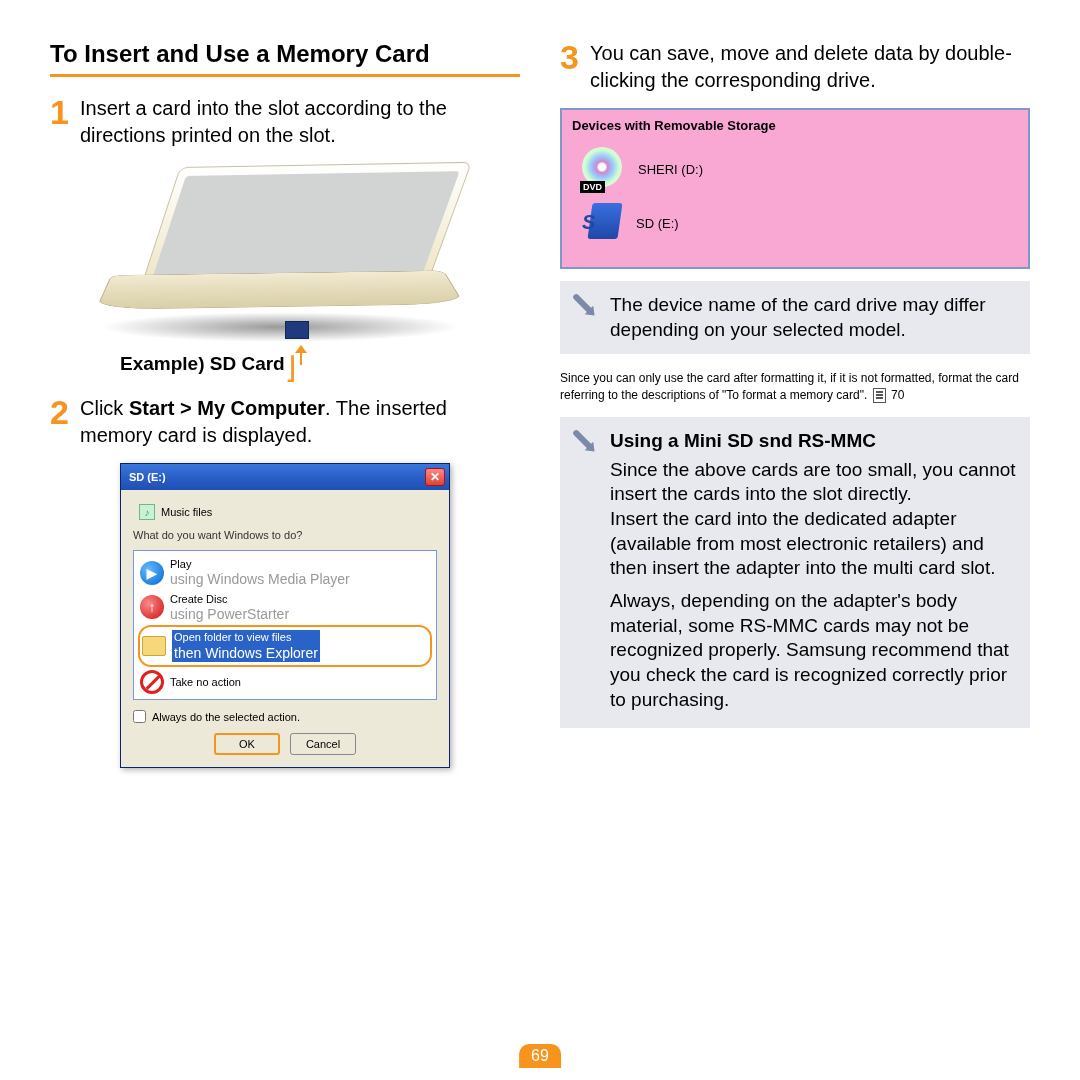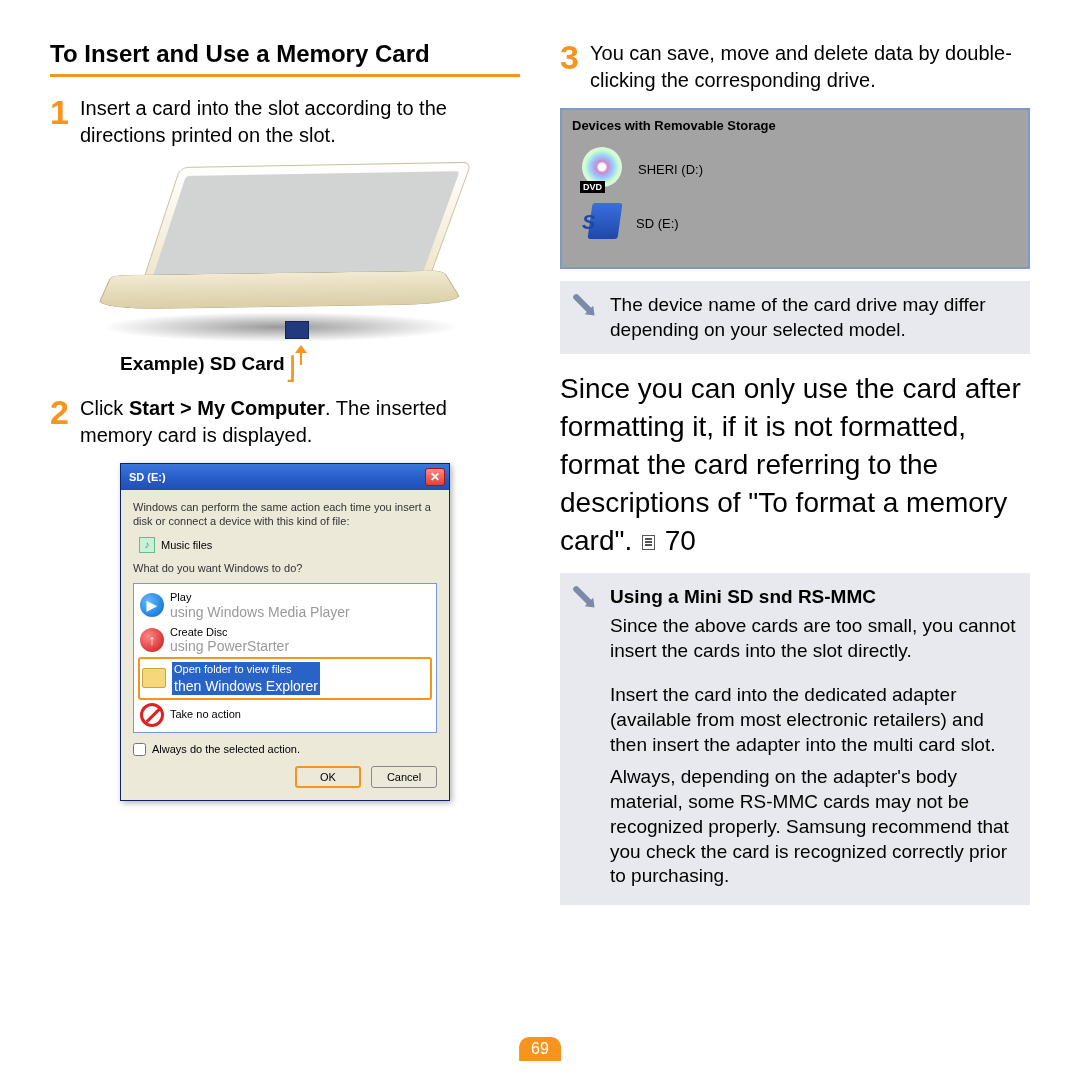--- a/index.html
+++ b/index.html
@@ -100,31 +100,31 @@
   }
   .xp-item { display:flex; align-items:center; gap:6px; padding:3px 2px; }
   .xp-item .ic { width:24px; height:24px; border-radius:50%; display:flex; align-items:center; justify-content:center; color:#fff; font-size:14px;}
   .ic-wmp { background:radial-gradient(circle at 35% 35%, #6bf, #06c);}
   .ic-ps { background:radial-gradient(circle at 35% 35%, #f88, #c11);}
   .ic-fld { width:24px; height:20px; background:#f6d77a; border:1px solid #caa733; border-radius:2px; }
   .ic-no { background:#fff; border:3px solid #d22; position:relative;}
   .ic-no::after{content:""; position:absolute; width:18px; height:3px; background:#d22; transform:rotate(-45deg); top:8px; left:1px;}
   .xp-item .lbl { line-height:1.15; color:#000;}
   .xp-item .sub{ color:#999; font-size:14px;}
-  .xp-item.sel { border:2px solid #f7941e; border-radius:3px; }
+  .xp-item.sel { border:2px solid #f7941e; border-radius:13px; }
   .xp-item.sel .lbl, .xp-item.sel .sub { background:#2a63c8; color:#fff; padding:1px 2px;}
   .xp-chk { display:flex; align-items:center; gap:6px; margin:10px 0;}
   .xp-chk input { width:13px; height:13px;}
-  .xp-btns { display:flex; justify-content:flex-end; gap:10px; margin-top:8px;}
+  .xp-btns { display:flex; justify-content:center; gap:10px; margin-top:8px;}
   .xp-btn { min-width:66px; height:22px; background:#ece9d8; border:1px solid #888; border-radius:3px; font-size:11px;}
   .xp-btn.ok { border:2px solid #f7941e; }
 
   
   .dev-box {
-    border: 2px solid #7e98c9; background:#a3a3a3; margin: 10px 0 12px 0; padding: 6px 6px 18px 6px;
+    border: 2px solid #7e98c9; background:#f9a8d4; margin: 10px 0 12px 0; padding: 6px 6px 18px 6px;
     font-family: Tahoma, Arial, sans-serif;
   }
   .dev-hdr { font-weight:bold; font-size:13px; padding:2px 4px 8px 4px;}
   .dev-item { display:flex; align-items:center; gap:14px; padding:6px 12px;}
   .dvd-ic { width:44px; height:44px; position:relative;}
   .dvd-ic .disc{ width:40px; height:40px; border-radius:50%; background:radial-gradient(circle,#fff 12%,#c8c 20%,#9cf 40%,#cfc 60%,#eee 80%); position:absolute; top:0; left:2px;}
   .dvd-ic .tag{ position:absolute; bottom:-2px; left:0; background:#000; color:#fff; font-size:9px; padding:1px 3px; font-weight:bold;}
   .sd-ic { width:42px; height:40px; position:relative;}
   .sd-ic .card{ width:30px; height:36px; background:linear-gradient(180deg,#3a6fe0,#1e48a8); position:absolute; top:0; left:10px; border-radius:3px 3px 3px 3px; transform:skewX(-8deg);}
   .sd-ic .s{ position:absolute; top:8px; left:2px; color:#1e48a8; font-size:20px; font-style:italic; font-weight:bold;}
@@ -133,28 +133,28 @@
   
   .note {
     background:#e7e9ef; padding:12px 12px 12px 50px; position:relative; font-size:19px; line-height:1.3; margin-bottom:16px;
   }
   .note .pencil {
     position:absolute; left:10px; top:10px; width:28px; height:28px; transform:rotate(-45deg);
   }
   .note .pencil::before{content:""; position:absolute; width:6px; height:22px; background:#7a8aa8; left:11px; top:0; border-radius:3px 3px 0 0;}
   .note .pencil::after{content:""; position:absolute; left:8px; top:21px; border-left:6px solid transparent; border-right:6px solid transparent; border-top:8px solid #7a8aa8;}
   
-  .para { font-size:28px; line-height:1.35; margin-bottom:14px;}
+  .para { font-size:12px; line-height:1.35; margin-bottom:14px;}
   .page-ref{ display:inline-block; width:13px; height:15px; border:1px solid #555; vertical-align:middle; position:relative; margin:0 2px;}
   .page-ref::after{content:""; position:absolute; left:2px; top:2px; width:7px; height:2px; background:#555; box-shadow:0 3px 0 #555,0 6px 0 #555;}
 
   .sub-title{ font-weight:bold; font-size:19px; margin-bottom:4px;}
 
   .page-badge{
-    position:absolute; bottom:19px; left:50%; transform:translateX(-50%);
+    position:absolute; bottom:12px; left:50%; transform:translateX(-50%);
     background:#f7941e; color:#fff; padding:3px 12px; border-radius:10px 10px 0 0; font-size:16px;
   }
 </style>
 </head>
 <body>
 
 <div class="columns">
 
   <div class="col">
     <div class="section-title">To Insert and Use a Memory Card</div>
@@ -183,21 +183,20 @@
         <span>Click </span><span class="bold">Start &gt; My Computer</span><span>. The inserted memory card is displayed.</span>
       </div>
     </div>
 
     <div class="xp-dialog">
       <div class="xp-title">
         <span>SD (E:)</span>
         <div class="xp-close">✕</div>
       </div>
       <div class="xp-body">
-        <div class="xp-desc">Windows can perform the same action each time you insert a disk or connect a device with this kind of file:</div>
         <div class="xp-music">
           <div class="mi">♪</div>
           <span>Music files</span>
         </div>
         <div class="xp-desc">What do you want Windows to do?</div>
         <div class="xp-list">
           <div class="xp-item">
             <div class="ic ic-wmp">▶</div>
             <div>
                 <div class="lbl">Play</div>
@@ -266,20 +265,20 @@
       <span>The device name of the card drive may differ depending on your selected model.</span>
     </div>
 
     <div class="para">
       <span>Since you can only use the card after formatting it, if it is not formatted, format the card referring to the descriptions of "To format a memory card". </span><span class="page-ref"></span> <span>70</span>
     </div>
 
     <div class="note" style="padding-bottom:16px;">
       <div class="pencil"></div>
       <div class="sub-title">Using a Mini SD snd RS-MMC</div>
-      <div style="margin-bottom:20px">Since the above cards are too small, you cannot insert the cards into the slot directly.</div>
+      <div style="margin-bottom:0">Since the above cards are too small, you cannot insert the cards into the slot directly.</div>
       <div style="margin-bottom:8px">Insert the card into the dedicated adapter (available from most electronic retailers) and then insert the adapter into the multi card slot.</div>
       <div>Always, depending on the adapter's body material, some RS-MMC cards may not be recognized properly. Samsung recommend that you check the card is recognized correctly prior to purchasing.</div>
     </div>
   </div>
 </div>
 
 <div class="page-badge">69</div>
 
 </body></html>

